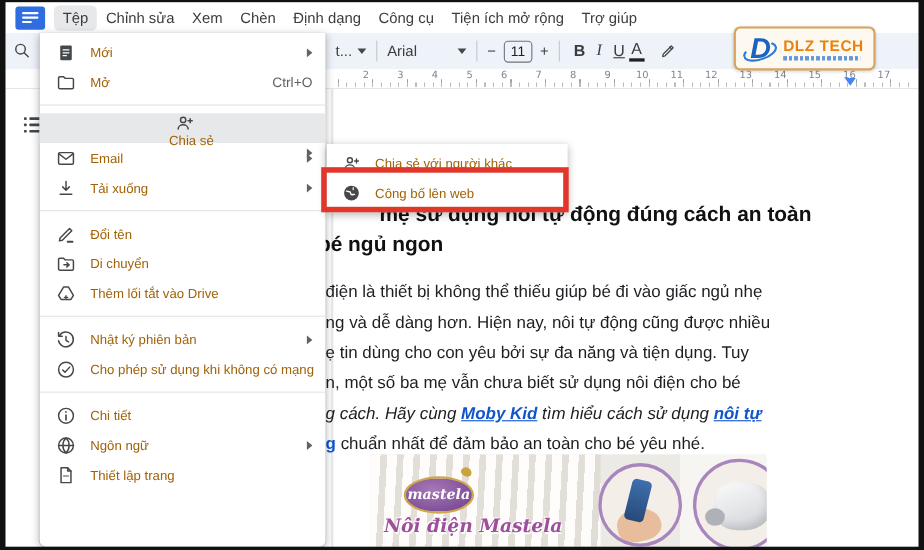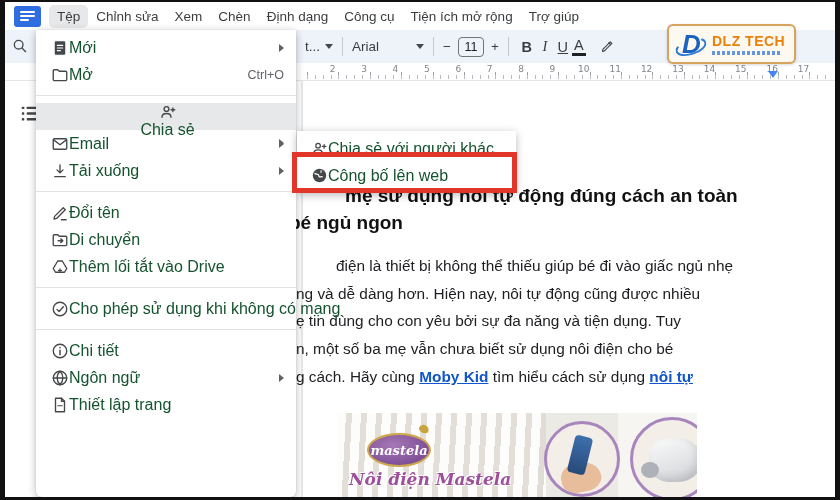--- a/index.html
+++ b/index.html
@@ -53,22 +53,22 @@
 
   
   .doc { position:absolute; left:5px; top:81px; width:830px; height:416px; background:#fff; z-index:1; }
   .page-edge { position:absolute; left:296px; top:0; width:2px; height:416px; background:#e9e9e9; }
   .tabs-icon { position:absolute; left:15px; top:24px; }
 
   .h1line { position:absolute; white-space:nowrap; font-weight:bold; font-size:19px; color:#111; }
   .h1-1 { left:340px; top:104px; }
   .h1-2 { left:284px; top:131px; }
   .bline { position:absolute; white-space:nowrap; font-size:15.4px; color:#1c1e21; }
-  .b1 { left:291px; top:176px;margin-left:40px; } .b2 { left:291px; top:204px; } .b3 { left:291px; top:231px; }
-  .b4 { left:291px; top:259px; } .b5 { left:291px; top:287px; } .b6 { left:291px; top:314px; }
+  .b1 { left:291px; top:176px; } .b2 { left:291px; top:204px; } .b3 { left:291px; top:231px; }
+  .b4 { left:291px; top:259px; } .b5 { left:291px; top:287px;font-style:italic; } .b6 { left:291px; top:314px; }
   .lnk { color:#1155cc; font-weight:bold; text-decoration:underline; }
 
   
   .photo { position:absolute; left:332px; top:332px; width:360px; height:84px; overflow:hidden;
     background:linear-gradient(90deg,#f2efe9 0 55%, #eceae4 55% 78%, #f6f5f2 78%); }
   .curtain { position:absolute; left:0; top:0; width:58%; height:100%;
     background:repeating-linear-gradient(93deg,rgba(255,255,255,.85) 0 9px,rgba(214,210,202,.55) 9px 15px); }
   .mast-oval { position:absolute; left:30px; top:20px; width:64px; height:34px; background:radial-gradient(ellipse at 40% 35%,#a678b5,#6f3f8b); border:2px solid #cfa84e; border-radius:50%; display:flex; align-items:center; justify-content:center; }
   .mast-oval i { font-family:"DejaVu Serif","Liberation Serif",serif; font-style:italic; font-size:13px; color:#fff; font-weight:bold; }
   .butterfly { position:absolute; left:82px; top:12px; width:10px; height:8px; background:#c9a33c; border-radius:50% 50% 50% 50%/60% 60% 40% 40%; transform:rotate(25deg); }
@@ -79,21 +79,21 @@
   .remote { position:absolute; left:24px; top:12px; width:18px; height:38px; background:linear-gradient(180deg,#3f6fae,#274a78); border-radius:4px; transform:rotate(14deg); }
   .hand { position:absolute; left:14px; top:38px; width:40px; height:30px; background:#e8bd9b; border-radius:45% 55% 40% 40%; transform:rotate(-12deg); }
   .motor { position:absolute; left:16px; top:18px; width:52px; height:44px; background:linear-gradient(160deg,#fbfbfb,#cfd2d6); border-radius:40% 45% 45% 40%; box-shadow:inset -4px -4px 8px rgba(0,0,0,.12); }
   .motor-knob { position:absolute; left:8px; top:42px; width:18px; height:16px; background:#aeb2b8; border-radius:50%; }
 
   
   .menu-panel { position:absolute; left:36px; top:30px; width:260px; height:467px; background:#fff; border-radius:0 0 6px 6px; box-shadow:0 2px 8px rgba(0,0,0,.28),0 0 1px rgba(0,0,0,.2); z-index:10; padding-top:4px; }
   .mi { height:27px; display:flex; align-items:center; padding:0 12px 0 15px; position:relative; }
   .mi.hover { background:#e7e8ea;flex-direction:column; }
   .mic { width:18px; height:18px; flex:0 0 auto; display:flex; align-items:center; justify-content:center; }
-  .mil { font-size:16px; color:#14532d; white-space:nowrap; }
+  .mil { font-size:12px; color:#a16207; margin-left:13px; white-space:nowrap; }
   .msc { margin-left:auto; font-size:12.5px; color:#5f6368; }
   .marr { margin-left:auto; width:0; height:0; border-top:4px solid transparent; border-bottom:4px solid transparent; border-left:5px solid #5f6368; }
   .mdiv { height:1px; background:#e3e3e3; margin:7px 0; }
   svg.ic { stroke:#45484b; fill:none; stroke-width:1.8; stroke-linecap:round; stroke-linejoin:round; }
 
   
   .sub-panel { position:absolute; left:297px; top:131px; width:219px; height:62px; background:#fff; box-shadow:0 2px 8px rgba(0,0,0,.28); z-index:11; padding-top:4px; border-radius:0 0 4px 4px; }
   .sub-panel .mi { padding-left:13px; }
 
   
@@ -190,20 +190,21 @@
       </svg>
 
     <div class="h1line h1-1">mẹ sử dụng nôi tự động đúng cách an toàn</div>
     <div class="h1line h1-2">bé ngủ ngon</div>
 
     <div class="bline b1">điện là thiết bị không thể thiếu giúp bé đi vào giấc ngủ nhẹ</div>
     <div class="bline b2">ng và dễ dàng hơn. Hiện nay, nôi tự động cũng được nhiều</div>
     <div class="bline b3">ẹ tin dùng cho con yêu bởi sự đa năng và tiện dụng. Tuy</div>
     <div class="bline b4">n, một số ba mẹ vẫn chưa biết sử dụng nôi điện cho bé</div>
     <div class="bline b5"><span>g cách. Hãy cùng </span><span class="lnk">Moby Kid</span><span> tìm hiểu cách sử dụng </span><span class="lnk">nôi tự</span></div>
+    <div class="bline b6"><span class="lnk">g</span><span> chuẩn nhất để đảm bảo an toàn cho bé yêu nhé.</span></div>
 
     <div class="photo">
       <div class="curtain"></div>
       <div class="mast-oval">
           <i>mastela</i>
         </div>
       <div class="butterfly"></div>
       <div class="mast-cap">Nôi điện Mastela</div>
       <div class="pcircle pc1">
           <div class="hand"></div>
@@ -292,20 +293,31 @@
             <path d="M9 4h6l6 10-3 5H6l-3-5L9 4z"></path>
             <path d="M12 18.5v-4M10 16.5h4" stroke-width="1.6"></path>
           </svg>
         </span>
       <span class="mil">Thêm lối tắt vào Drive</span>
     </div>
     <div class="mdiv"></div>
     <div class="mi">
       <span class="mic">
           <svg class="ic" width="18" height="18" viewBox="0 0 24 24">
+            <path d="M4 7a9 9 0 1 1-1 6"></path>
+            <path d="M3 3v4.5h4.5"></path>
+            <path d="M12 8v4.5l3 2"></path>
+          </svg>
+        </span>
+      <span class="mil">Nhật ký phiên bản</span>
+      <span class="marr"></span>
+    </div>
+    <div class="mi">
+      <span class="mic">
+          <svg class="ic" width="18" height="18" viewBox="0 0 24 24">
             <circle cx="12" cy="12" r="9"></circle>
             <path d="M8 12.5l2.8 2.8L16.5 9"></path>
           </svg>
         </span>
       <span class="mil">Cho phép sử dụng khi không có mạng</span>
     </div>
     <div class="mdiv"></div>
     <div class="mi">
       <span class="mic">
           <svg class="ic" width="18" height="18" viewBox="0 0 24 24">

